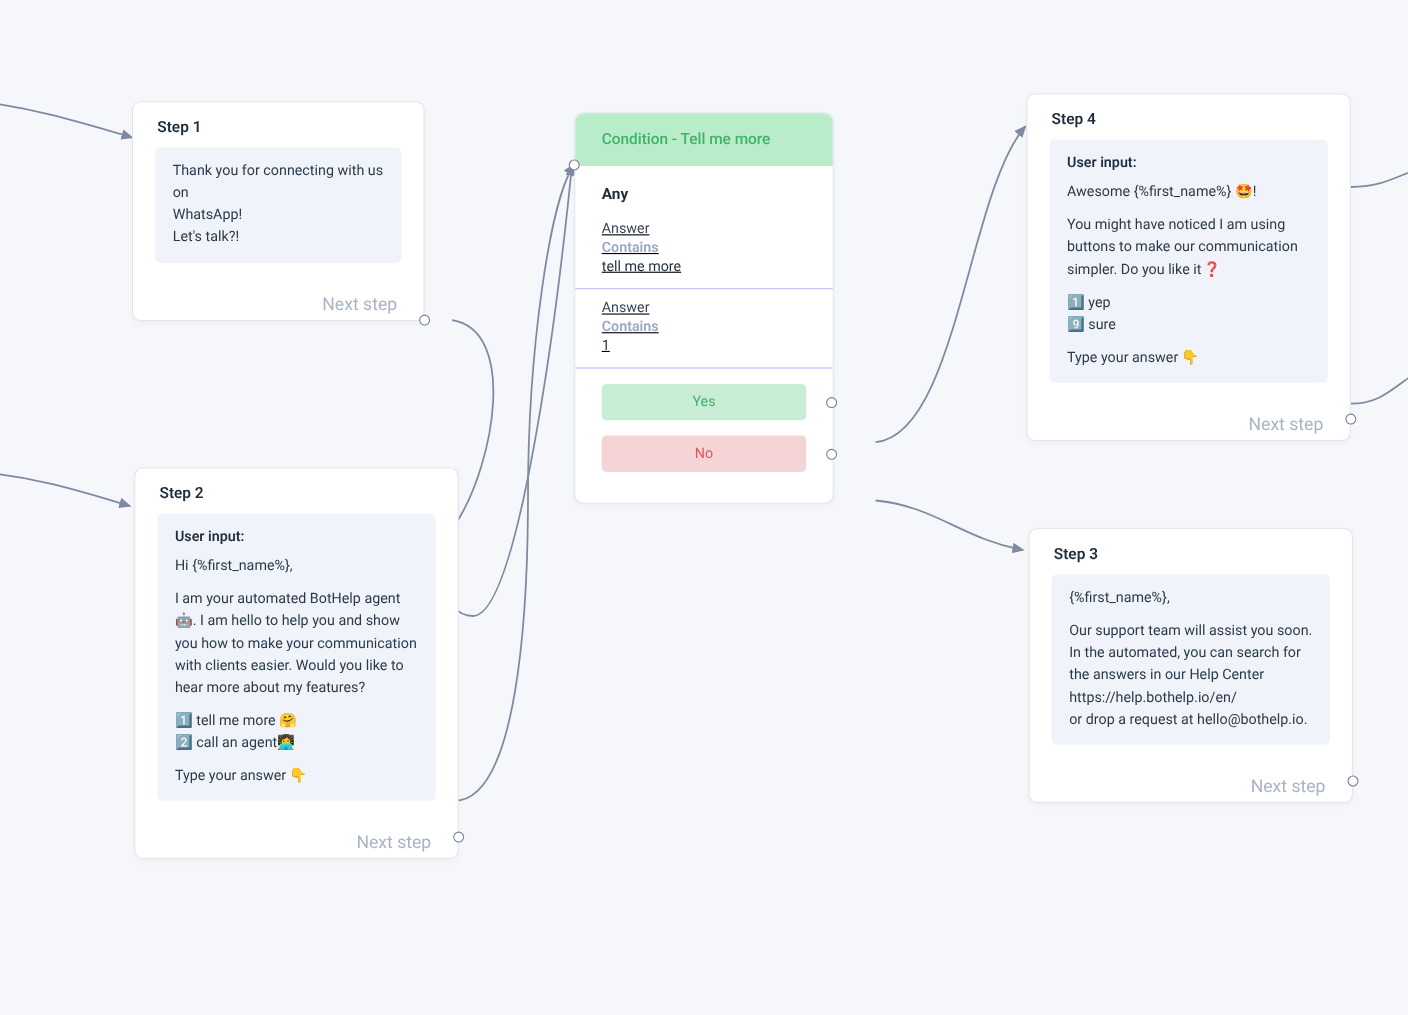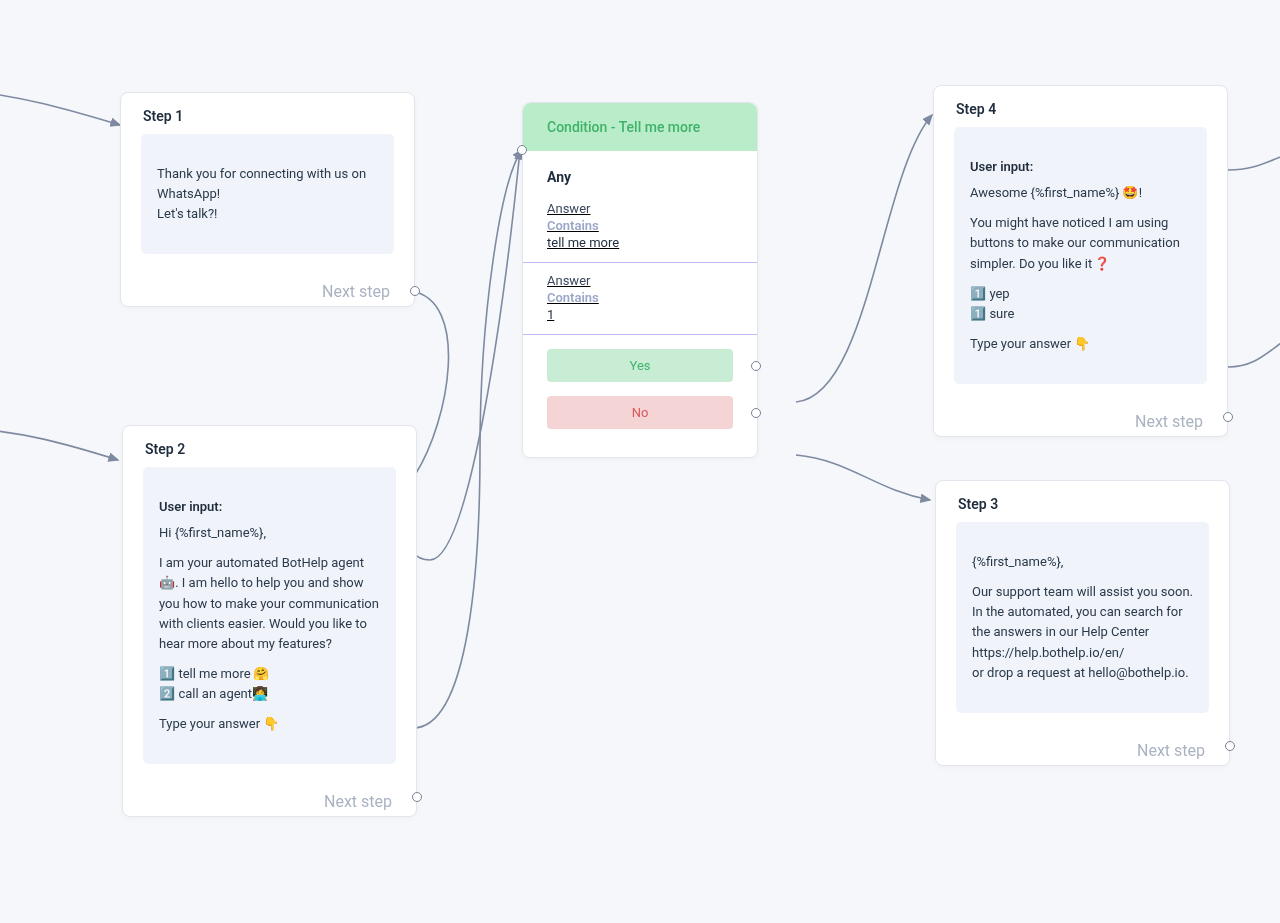--- a/index.html
+++ b/index.html
@@ -22,21 +22,21 @@
     .node-title {
       font-weight: 600;
       font-size: 14px;
       color: #1f2d3d;
       padding: 15px 22px 10px;
     }
     .node-body { padding: 0 20px 18px; }
     .content-card {
       background: #f0f4fa;
       border-radius: 5px;
-      padding: 30px 16px;
+      padding: 12px 16px;
       font-size: 13px;
       color: #2b3a4b;
       line-height: 1.55;
     }
     .content-card .subtitle {
       font-weight: 600;
       margin-bottom: 6px;
       color: #1f2d3d;
     }
     .next-step {
@@ -153,21 +153,21 @@
 
     <path class="connector" d="M 796 402 C 870 395, 880 175, 932 115" marker-end="url(#arrow)"></path>
 
     <path class="connector" d="M 796 455 C 850 460, 875 490, 930 500" marker-end="url(#arrow)"></path>
 
     <path class="connector" d="M 1228 367 C 1258 367, 1268 350, 1300 330"></path>
 
     <path class="connector" d="M 1228 170 C 1258 170, 1268 160, 1300 150"></path>
   </svg>
 
-  <div class="node" style="left:120px; top:92px; width:295px;">
+  <div class="node" style="left:120px; top:92px; width:266px;">
     <div class="node-title">Step 1</div>
     <div class="node-body">
       <div class="content-card">
         <div>Thank you for connecting with us on</div>
         <div>WhatsApp!</div>
         <div>Let's talk?!</div>
       </div>
     </div>
     <span class="next-step">Next step</span>
     <div class="port port-right" style="top:193px;"></div>
@@ -221,21 +221,21 @@
   <div class="node" style="left:933px; top:85px; width:295px;">
     <div class="node-title">Step 4</div>
     <div class="node-body">
       <div class="content-card">
         <div class="subtitle">User input:</div>
         <div>Awesome {%first_name%} 🤩!</div>
         <div class="p-spacer"></div>
         <div><span>You might have noticed I am using buttons to make our communication simpler. Do you like it</span><span class="red-q">❓</span></div>
         <div class="p-spacer"></div>
         <div>1️⃣  yep</div>
-        <div>1️⃣  sure</div>
+        <div>9️⃣  sure</div>
         <div class="p-spacer"></div>
         <div>Type your answer  👇</div>
       </div>
     </div>
     <span class="next-step">Next step</span>
     <div class="port port-right" style="bottom:14px;"></div>
   </div>
 
   <div class="node" style="left:935px; top:480px; width:295px;">
     <div class="node-title">Step 3</div>

